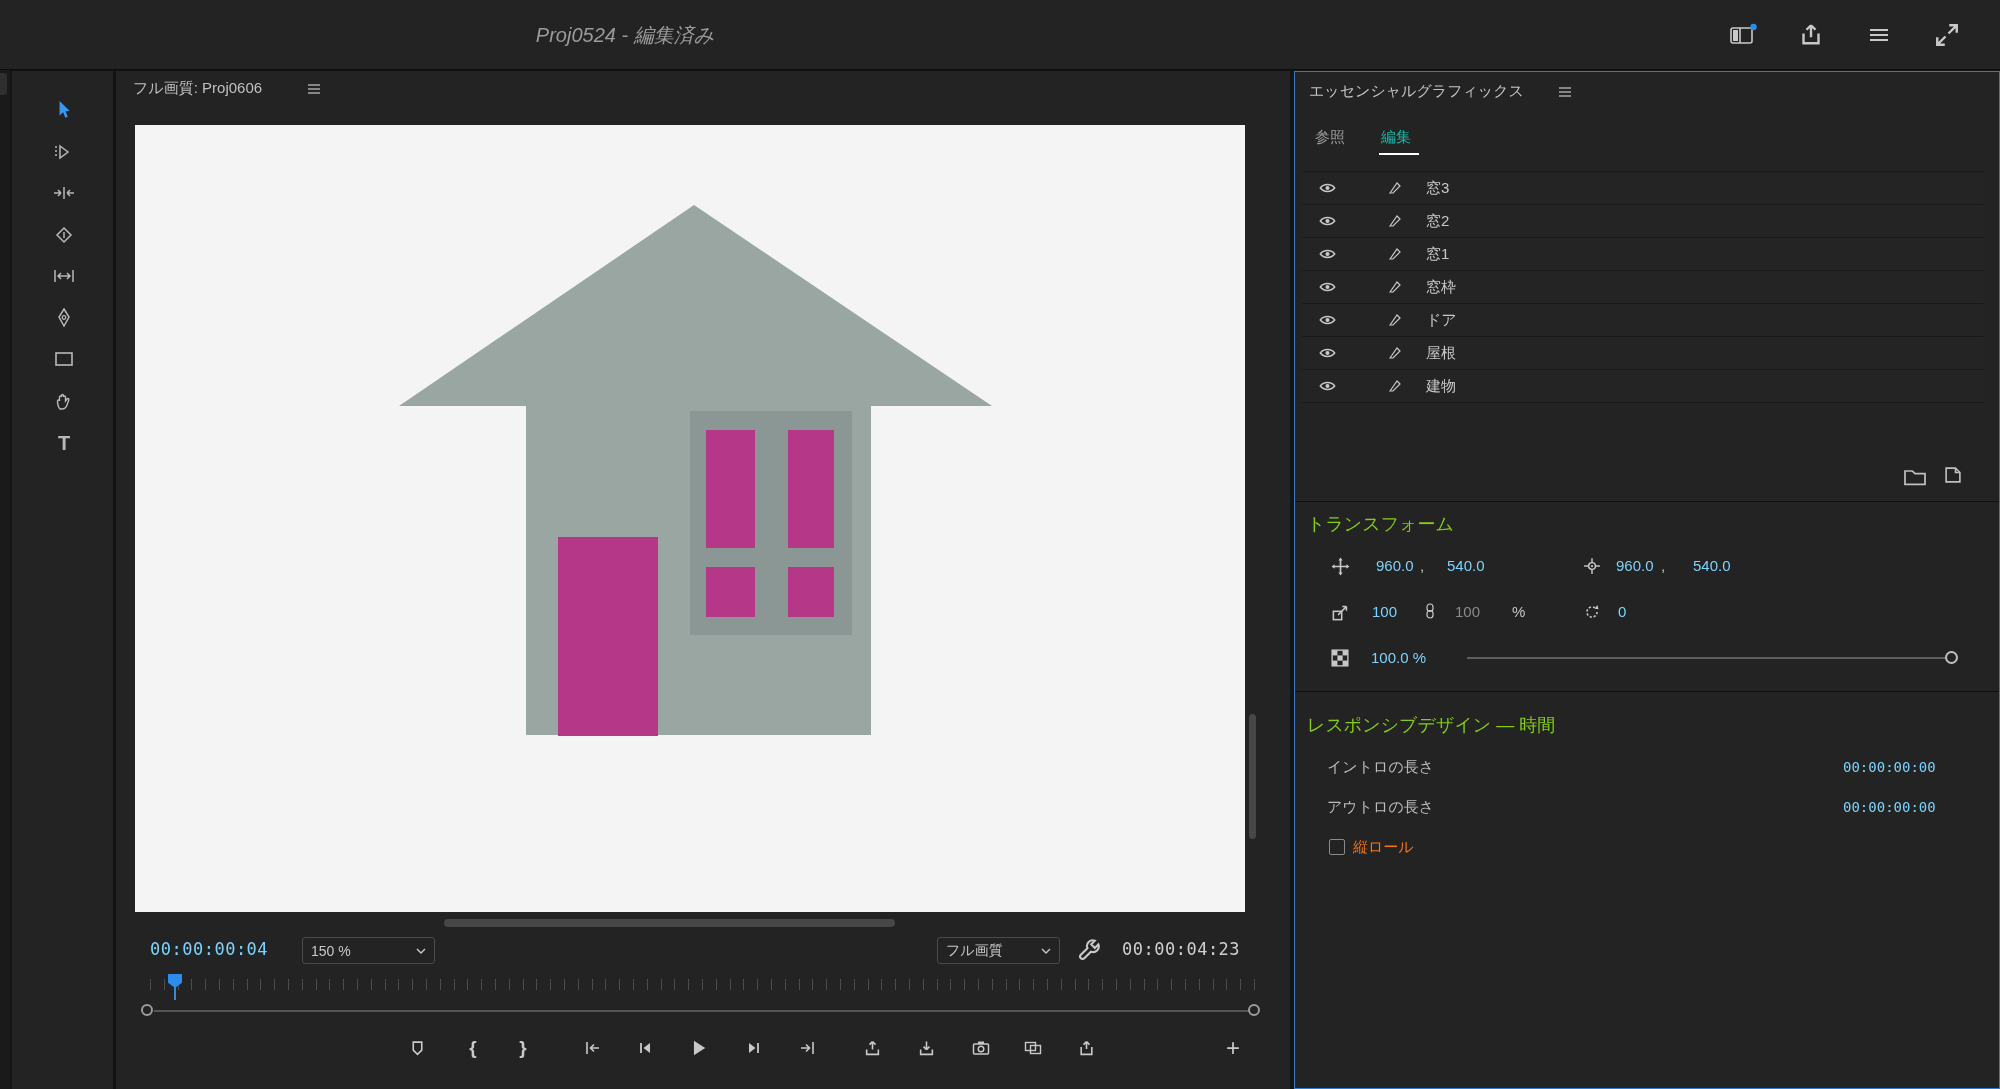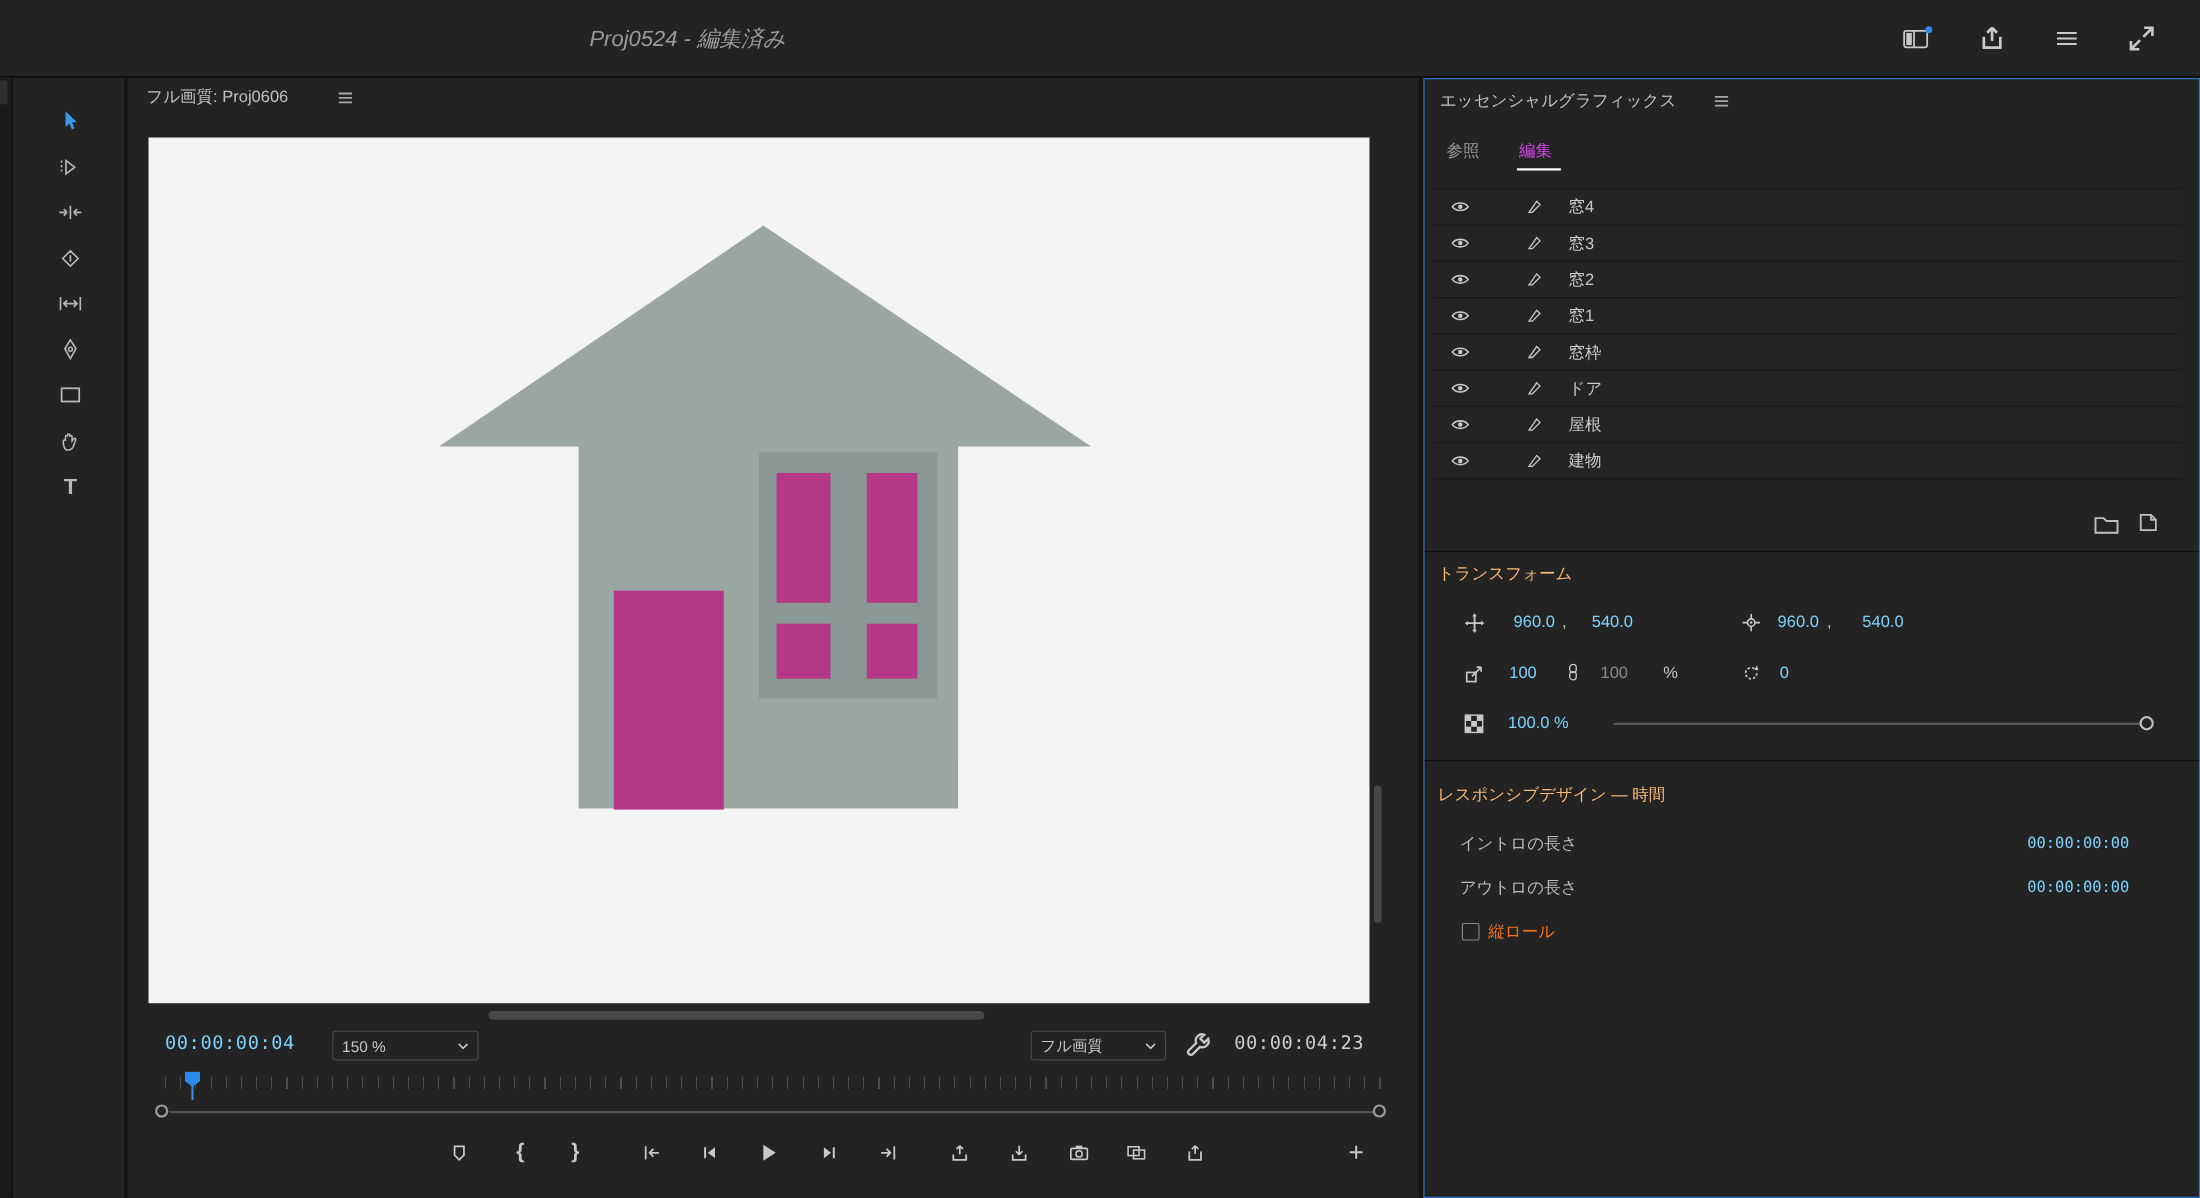--- a/index.html
+++ b/index.html
@@ -48,21 +48,21 @@
   #eg-title{position:absolute;left:14px;top:10px;font-size:15px;color:#c5c5c5;}
   #eg-menu{position:absolute;left:262px;top:13px;}
   .eg-tab{position:absolute;top:56px;font-size:15px;}
   #eg-tab-underline{position:absolute;left:84px;top:81px;width:40px;height:2px;background:#fff;}
   #eg-layers{position:absolute;left:7px;top:99px;width:681px;border-top:1px solid #191919;}
   .layer-row{height:32px;display:flex;align-items:center;border-bottom:1px solid #191919;background:#242424;}
   .layer-row .eye{margin-left:17px;}
   .layer-row .pen{margin-left:52px;}
   .layer-row .lname{margin-left:24px;font-size:15px;color:#c8c8c8;}
   .eg-divider{position:absolute;left:0;width:704px;height:1px;background:#101010;}
-  .sec-title{position:absolute;left:12px;font-size:15px;color:#fdba74;}
+  .sec-title{position:absolute;left:12px;font-size:18px;color:#84cc16;}
   .tf-icon{position:absolute;width:20px;height:20px;display:flex;align-items:center;justify-content:center;}
   .tf-val{position:absolute;font-size:15px;}
   .gray-val{color:#8a8a8a;}
   #op-slider{position:absolute;left:172px;top:585px;width:479px;height:2px;background:#5e5e5e;}
   #op-knob{position:absolute;left:650px;top:579px;width:13px;height:13px;border:2px solid #c0c0c0;border-radius:50%;
       background:#232323;box-sizing:border-box;}
   .resp-label{position:absolute;left:32px;font-size:15px;color:#bdbdbd;}
   .resp-val{position:absolute;left:548px;width:84px;text-align:right;font-size:14px;}
   #roll-checkbox{position:absolute;left:34px;top:767px;width:16px;height:16px;border:1px solid #8a8a8a;border-radius:2px;box-sizing:border-box;}
   #roll-label{position:absolute;left:58px;top:766px;font-size:15px;color:#f97316;}
@@ -279,39 +279,25 @@
 
 <div class="panel" id="eg">
   <div id="eg-title">エッセンシャルグラフィックス</div>
   <div id="eg-menu">
     <svg width="16" height="14" viewBox="0 0 16 14">
         <path d="M2 3 H14 M2 7 H14 M2 11 H14" stroke="#a8a8a8" stroke-width="1.6"></path>
       </svg>
   </div>
 
   <span class="eg-tab" style="left:20px;color:#9a9a9a;">参照</span>
-  <span class="eg-tab" style="left:86px;color:#d946ef;">編集</span>
+  <span class="eg-tab" style="left:86px;color:#14b8a6;">編集</span>
   <div id="eg-tab-underline"></div>
 
   <div id="eg-layers">
 
-    <div class="layer-row">
-      <span class="eye">
-          <svg width="17" height="12" viewBox="0 0 14 10">
-            <path d="M1 5 C3.8 1.2 10.2 1.2 13 5 C10.2 8.8 3.8 8.8 1 5 Z" fill="none" stroke="#c8c8c8" stroke-width="1.2"></path>
-            <circle cx="7" cy="5" r="1.7" fill="#c8c8c8"></circle>
-          </svg>
-        </span>
-      <span class="pen">
-          <svg width="14" height="14" viewBox="0 0 14 14">
-            <path d="M2 12 L9 2 L12 5 L5 12 Z M2 12 L5 12" fill="none" stroke="#c8c8c8" stroke-width="1.2"></path>
-          </svg>
-        </span>
-      <span class="lname">窓4</span>
-    </div>
     <div class="layer-row">
       <span class="eye">
           <svg width="17" height="12" viewBox="0 0 14 10">
             <path d="M1 5 C3.8 1.2 10.2 1.2 13 5 C10.2 8.8 3.8 8.8 1 5 Z" fill="none" stroke="#c8c8c8" stroke-width="1.2"></path>
             <circle cx="7" cy="5" r="1.7" fill="#c8c8c8"></circle>
           </svg>
         </span>
       <span class="pen">
           <svg width="14" height="14" viewBox="0 0 14 14">
             <path d="M2 12 L9 2 L12 5 L5 12 Z M2 12 L5 12" fill="none" stroke="#c8c8c8" stroke-width="1.2"></path>

